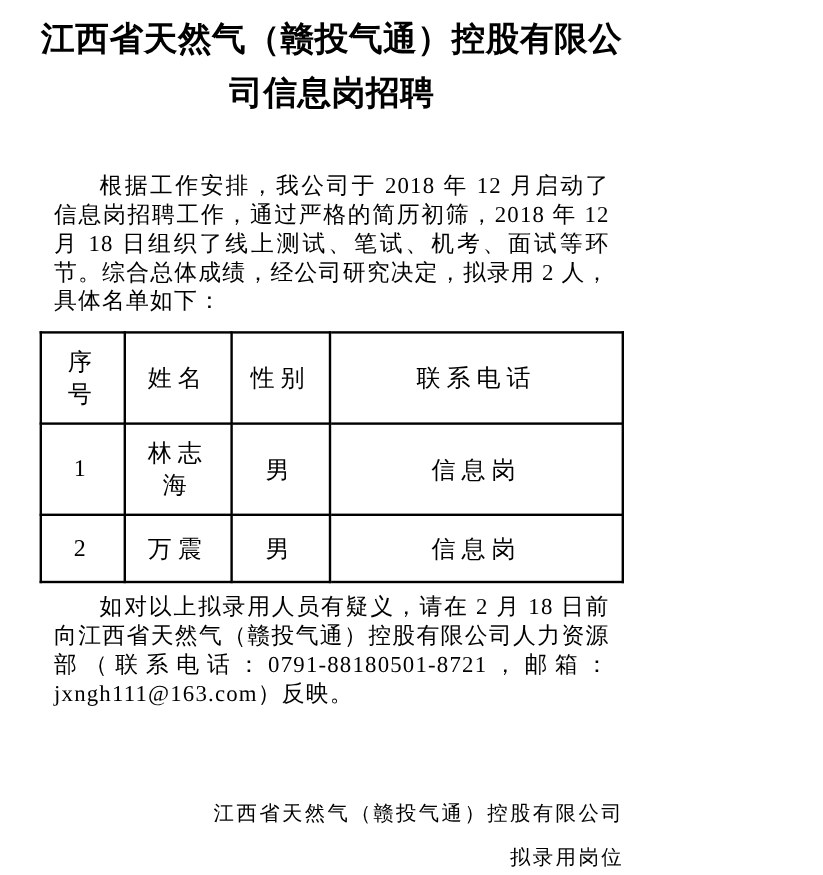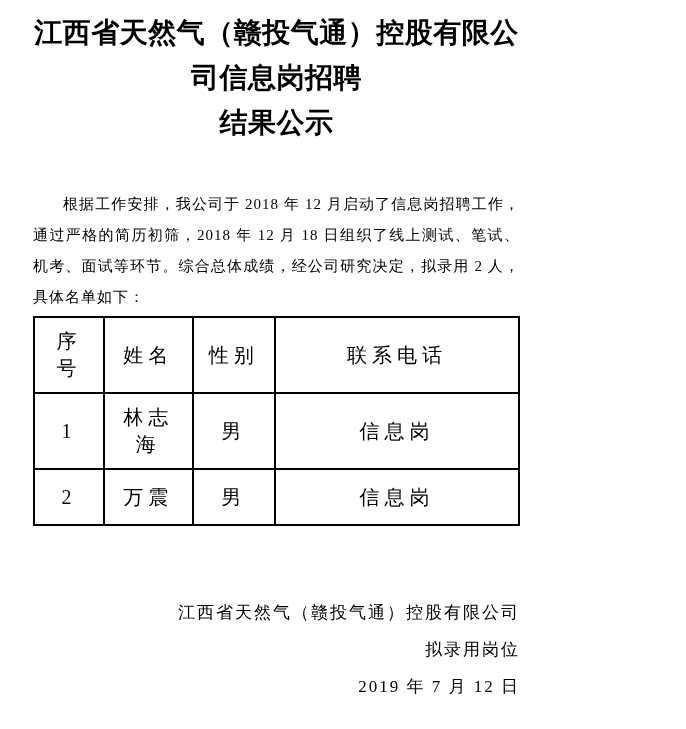--- a/index.html
+++ b/index.html
@@ -22,23 +22,23 @@
     margin: 0;
     font-family: "Liberation Sans", "DejaVu Sans", sans-serif;
     font-weight: bold;
     font-size: 28px;
     line-height: 45px;
     text-align: center;
     letter-spacing: 0.5px;
   }
   .title-line { display: block; }
   .body-para {
-    margin: 0;
-    font-size: 15px;
-    line-height: 31px;
+    margin: 12px;
+    font-size: 19px;
+    line-height: 24px;
     letter-spacing: 1px;
     text-align: justify;
     text-indent: 2em;
     word-break: break-word;
   }
   .intro-para { margin-top: 44px; }
   .objection-para { margin-top: 9px; }
   .roster-table {
     width: 100%;
     margin-top: 3px;
@@ -70,21 +70,20 @@
   }
   .signature > div { white-space: nowrap; }
 </style>
 </head>
 <body>
 
 <div class="page">
 
   <h1 class="title">
     <span class="title-line">江西省天然气（赣投气通）控股有限公司信息岗招聘</span>
-    <span class="title-line">结果公示</span>
   </h1>
 
   <p class="body-para intro-para">根据工作安排，我公司于 2018 年 12 月启动了信息岗招聘工作，通过严格的简历初筛，2018 年 12 月 18 日组织了线上测试、笔试、机考、面试等环节。综合总体成绩，经公司研究决定，拟录用 2 人，具体名单如下：</p>
 
   <table class="roster-table">
     <colgroup>
       <col class="col-no">
       <col class="col-name">
       <col class="col-gender">
       <col class="col-position">
@@ -106,20 +105,21 @@
       </tr>
       <tr>
         <td>2</td>
         <td>万震</td>
         <td>男</td>
         <td>信息岗</td>
       </tr>
     </tbody>
   </table>
 
+  <p class="body-para objection-para">如对以上拟录用人员有疑义，请在 2 月 18 日前向江西省天然气（赣投气通）控股有限公司人力资源部（联系电话：0791-88180501-8721，邮箱：jxngh111@163.com）反映。</p>
 
   <div class="signature">
     <div>江西省天然气（赣投气通）控股有限公司</div>
     <div>拟录用岗位</div>
     <div>2019 年 7 月 12 日</div>
   </div>
 
 </div>
 
 </body></html>

